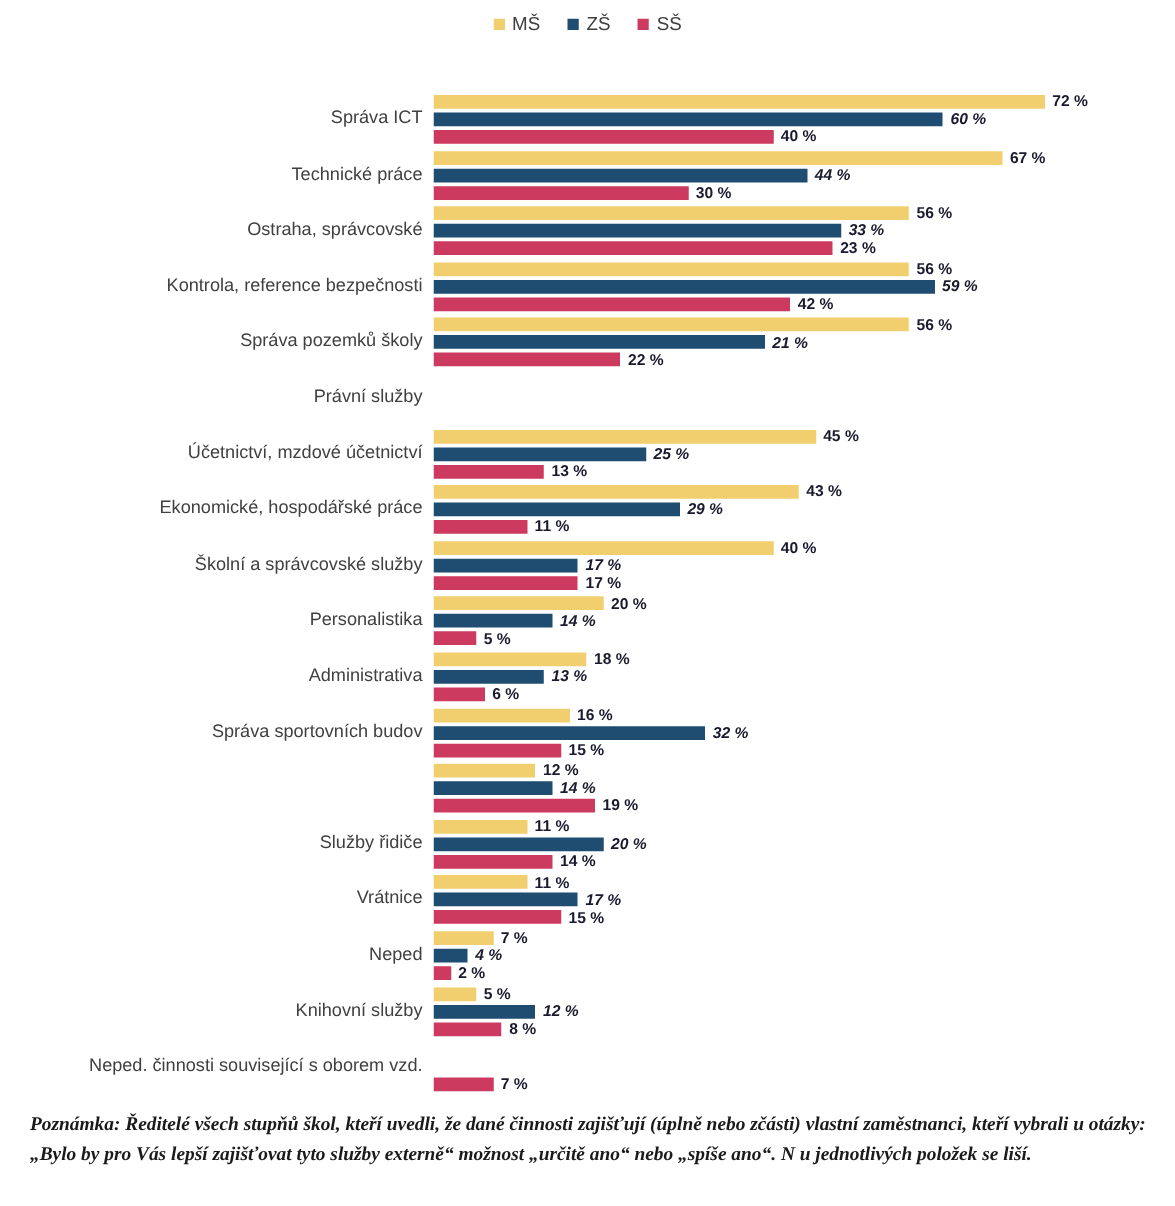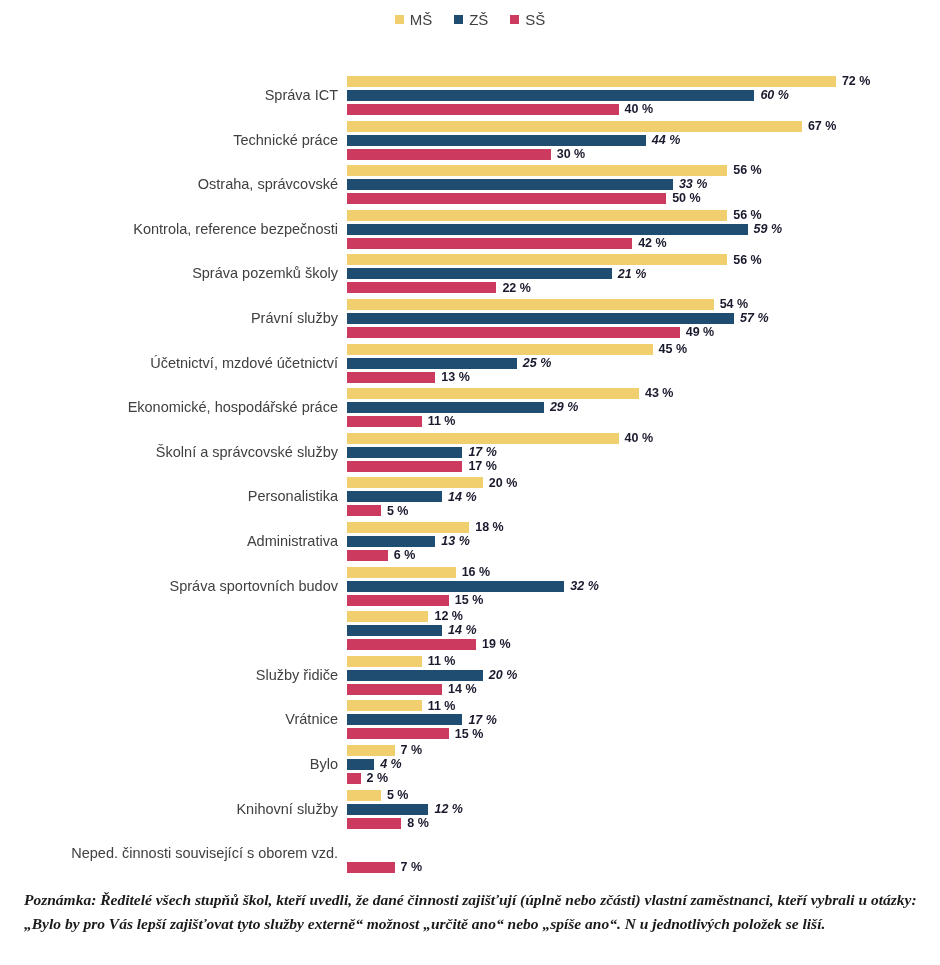--- a/index.html
+++ b/index.html
@@ -176,21 +176,21 @@
         <div class="bar-row r0">
           <span class="bar ms" style="width: 380.24px;"></span>
           <span class="bar-value">56 %</span>
         </div>
         <div class="bar-row r1">
           <span class="bar zs" style="width: 325.92px;"></span>
           <span class="bar-value">33 %</span>
         </div>
         <div class="bar-row r2">
           <span class="bar ss" style="width: 319.13px;"></span>
-          <span class="bar-value">50 %</span>
+          <span class="bar-value">23 %</span>
         </div>
       </div>
     </div>
     <div class="group" style="top: 133.8px;">
       <div class="cat-label">Kontrola, reference bezpečnosti</div>
       <div class="bars">
         <div class="bar-row r0">
           <span class="bar ms" style="width: 380.24px;"></span>
           <span class="bar-value">56 %</span>
         </div>
@@ -216,34 +216,20 @@
           <span class="bar-value">21 %</span>
         </div>
         <div class="bar-row r2">
           <span class="bar ss" style="width: 149.38px;"></span>
           <span class="bar-value">22 %</span>
         </div>
       </div>
     </div>
     <div class="group" style="top: 223px;">
       <div class="cat-label">Právní služby</div>
-      <div class="bars">
-        <div class="bar-row r0">
-          <span class="bar ms" style="width: 366.66px;"></span>
-          <span class="bar-value">54 %</span>
-        </div>
-        <div class="bar-row r1">
-          <span class="bar zs" style="width: 387.03px;"></span>
-          <span class="bar-value">57 %</span>
-        </div>
-        <div class="bar-row r2">
-          <span class="bar ss" style="width: 332.71px;"></span>
-          <span class="bar-value">49 %</span>
-        </div>
-      </div>
     </div>
     <div class="group" style="top: 267.6px;">
       <div class="cat-label">Účetnictví, mzdové účetnictví</div>
       <div class="bars">
         <div class="bar-row r0">
           <span class="bar ms" style="width: 305.55px;"></span>
           <span class="bar-value">45 %</span>
         </div>
         <div class="bar-row r1">
           <span class="bar zs" style="width: 169.75px;"></span>
@@ -384,21 +370,21 @@
           <span class="bar zs" style="width: 115.43px;"></span>
           <span class="bar-value">17 %</span>
         </div>
         <div class="bar-row r2">
           <span class="bar ss" style="width: 101.85px;"></span>
           <span class="bar-value">15 %</span>
         </div>
       </div>
     </div>
     <div class="group" style="top: 669px;">
-      <div class="cat-label">Bylo</div>
+      <div class="cat-label">Neped</div>
       <div class="bars">
         <div class="bar-row r0">
           <span class="bar ms" style="width: 47.53px;"></span>
           <span class="bar-value">7 %</span>
         </div>
         <div class="bar-row r1">
           <span class="bar zs" style="width: 27.16px;"></span>
           <span class="bar-value">4 %</span>
         </div>
         <div class="bar-row r2">

